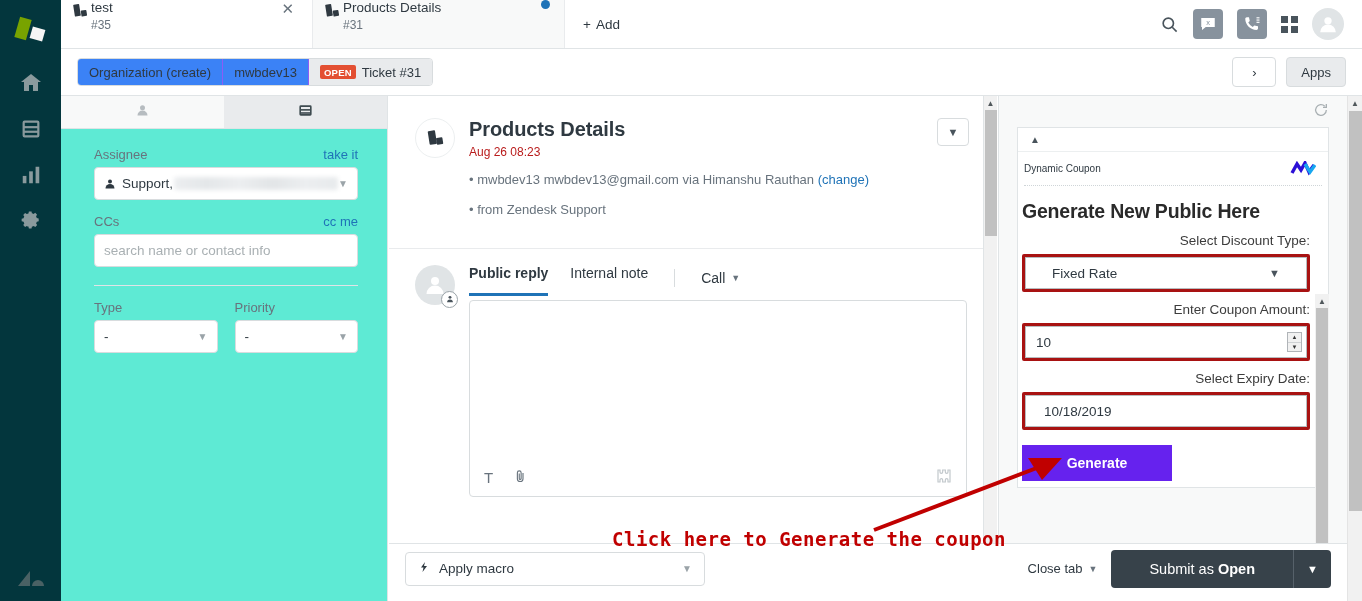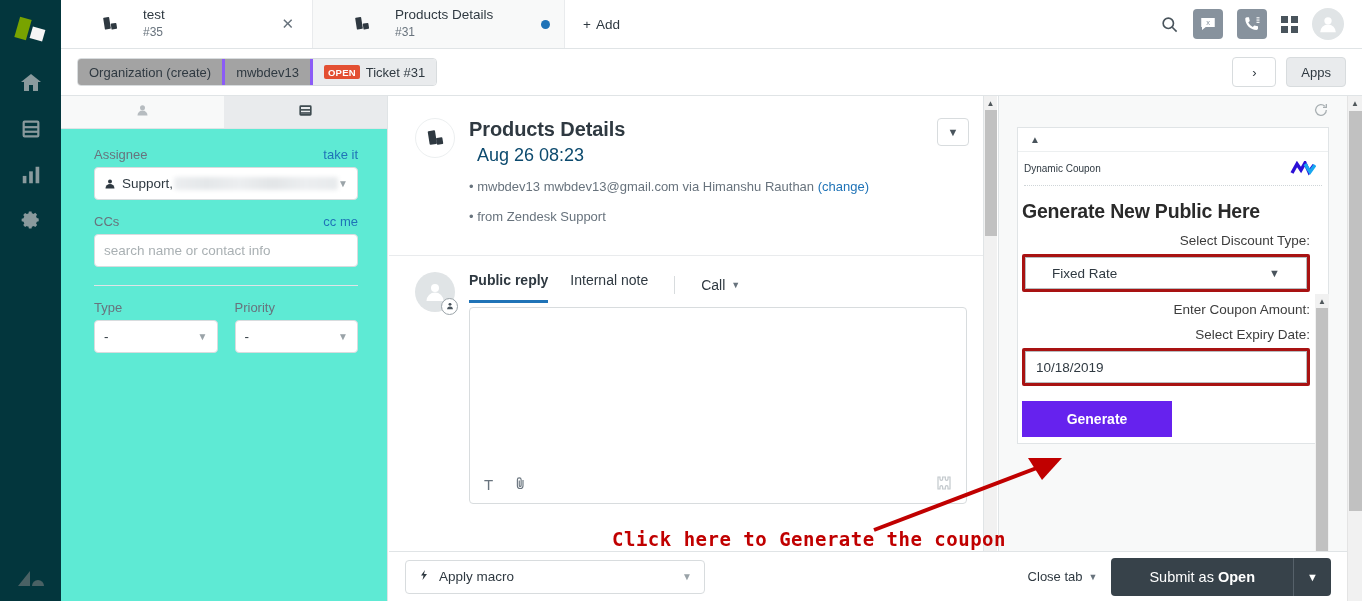--- a/index.html
+++ b/index.html
@@ -36,22 +36,22 @@
   .rail-ic.first { margin-top: 12px; }
   .rail-bottom { position: absolute; left: 0; bottom: 8px; width: 61px; display: flex; justify-content: center; }
 
   
   .topbar {
     position: absolute; left: 61px; top: 0; width: 1301px; height: 49px;
     background: #fff; border-bottom: 1px solid #e0e4e6;
     display: flex; align-items: stretch;
   }
   .tab {
-    position: relative; display: flex; align-items: center; gap: 22px;
-    padding: 0 14px 0 38px; min-width: 252px;
+    position: relative; display: flex; align-items: flex-start; gap: 0;
+    padding: 0 14px 0 8px; min-width: 252px;
     border-right: 1px solid #e9ebed;
     background: #fff; cursor: pointer;
   }
   .tab.active { background: #f8f9f9; }
   .tab-icon { width: 22px; height: 22px; flex: none; display: flex; align-items: center; justify-content: center; }
   .tab-txt { flex: 1; line-height: 1.25; }
   .tab-title { font-size: 13.5px; color: #2f3941; }
   .tab-sub { font-size: 12px; color: #68737d; margin-top: 1px; }
   .tab-close { color: #68737d; font-size: 15px; padding: 0 4px; }
   .tab-dot { width: 9px; height: 9px; border-radius: 50%; background: #1f73b7; }
@@ -72,21 +72,21 @@
 
   
   .crumbbar {
     position: absolute; left: 61px; top: 49px; width: 1301px; height: 47px;
     background: #fff; border-bottom: 1px solid #e0e4e6;
     display: flex; align-items: center; padding: 0 16px;
   }
   .crumbs { display: flex; border: 1px solid #d8dcde; border-radius: 4px; overflow: hidden; height: 28px; }
   .crumb {
     display: flex; align-items: center; gap: 6px; padding: 0 11px; font-size: 13px;
-    color: #2f3941; border-right: 3px solid #8b5cf6; background: #a3a3a3; cursor: pointer;
+    color: #2f3941; border-right: 1px solid #8b5cf6; background: #3b82f6; cursor: pointer;
   }
   .crumb:last-child { border-right: none; background: #e9ebed; }
   .pill-open {
     background: #e34f32; color: #fff; font-size: 9.5px; font-weight: bold;
     padding: 2px 4px 1px; border-radius: 2px; letter-spacing: .2px;
   }
   .crumb-right { margin-left: auto; display: flex; align-items: center; gap: 10px; }
   .nav-next {
     width: 44px; height: 30px; border: 1px solid #d8dcde; border-radius: 4px; background: #fff;
     display: flex; align-items: center; justify-content: center; cursor: pointer; font-size: 13px;
@@ -132,21 +132,21 @@
     position: absolute; left: 389px; top: 96px; width: 608px; height: 455px;
     background: #fff; overflow: hidden;
   }
   .ticket-head { padding: 22px 28px 0 26px; display: flex; gap: 14px; }
   .tk-avatar {
     width: 40px; height: 40px; border-radius: 50%; border: 1px solid #eceff0; flex: none;
     display: flex; align-items: center; justify-content: center; background: #fff;
   }
   .tk-body { flex: 1; }
   .tk-title { font-size: 20px; font-weight: bold; color: #2f3941; letter-spacing: -0.1px; }
-  .tk-date { font-size: 18px; color: #0c4a6e; margin-top: 4px; margin-left: 8px; }
+  .tk-date { font-size: 12px; color: #b91c1c; margin-top: 4px; }
   .tk-meta { font-size: 13px; color: #68737d; margin-top: 12px; line-height: 1.42; }
   .tk-meta a { color: #1f73b7; text-decoration: none; }
   .tk-caret {
     width: 32px; height: 28px; border: 1px solid #d8dcde; border-radius: 4px; background: #fff;
     display: flex; align-items: center; justify-content: center; color: #49545c; font-size: 11px;
     flex: none; cursor: pointer;
   }
   .composer { margin-top: 28px; border-top: 1px solid #e9ebed; padding: 16px 30px 0 26px; display: flex; gap: 14px; }
   .cmp-avatar { position: relative; width: 40px; height: 40px; flex: none; }
   .cmp-avatar .circ {
@@ -207,21 +207,21 @@
   .numfield {
     height: 32px; border: 1px solid #b8bcbf; background: #fff; display: flex; align-items: center;
     padding: 0 4px 0 10px; font-size: 13.5px; color: #2f3941;
   }
   .spinner { margin-left: auto; width: 15px; height: 20px; border: 1px solid #b0b4b8; background: #f1f1f1;
              display: flex; flex-direction: column; }
   .spinner i { flex: 1; display: flex; align-items: center; justify-content: center; font-size: 6px; color: #333; }
   .spinner i:first-child { border-bottom: 1px solid #cfd2d4; }
   .datefield {
     height: 32px; border: 1px solid #b8bcbf; background: #fff; display: flex; align-items: center;
-    padding: 0 10px; font-size: 13.5px; color: #2f3941;
+    padding: 0 18px; font-size: 13.5px; color: #2f3941;
   }
   .gen-btn {
     margin-top: 15px; width: 150px; height: 36px; background: #6622ee; color: #fff;
     font-size: 14px; font-weight: bold; border: none; cursor: pointer;
     display: flex; align-items: center; justify-content: center; font-family: "Liberation Sans", sans-serif;
   }
   
   .app-inner-sb { position: absolute; right: 18px; top: 198px; width: 14px; height: 310px; background: #f1f1f1; }
   .app-inner-sb .up { height: 14px; display: flex; align-items: center; justify-content: center;
                       font-size: 8px; color: #50575b; background: #f1f1f1; }
@@ -229,21 +229,21 @@
 
   
   .outer-sb { position: absolute; right: 0; top: 96px; width: 15px; height: 505px; background: #f1f1f1;
               border-left: 1px solid #e4e4e4; }
   .outer-sb .up { height: 15px; display: flex; align-items: center; justify-content: center;
                   font-size: 8px; color: #50575b; }
   .outer-sb .thumb { position: absolute; left: 1px; top: 15px; width: 13px; height: 400px; background: #c1c1c1; }
 
   
   .footer {
-    position: absolute; left: 389px; bottom: 0; width: 958px; height: 50px;
+    position: absolute; left: 389px; bottom: 8px; width: 958px; height: 50px;
     background: #fff; border-top: 1px solid #e0e4e6; display: flex; align-items: center; padding: 0 16px;
   }
   .macro {
     width: 300px; height: 34px; border: 1px solid #d8dcde; border-radius: 4px; background: #fff;
     display: flex; align-items: center; gap: 9px; padding: 0 12px; font-size: 13.5px; cursor: pointer;
   }
   .macro .caret { margin-left: auto; color: #9aa3a8; font-size: 10px; }
   .footer-right { margin-left: auto; display: flex; align-items: center; gap: 14px; }
   .closetab { display: flex; align-items: center; gap: 6px; font-size: 13px; color: #2f3941; cursor: pointer; }
   .submit-grp { display: flex; height: 38px; border-radius: 4px; overflow: hidden; }
@@ -575,20 +575,29 @@
 
         <div class="app-lbl">Select Discount Type:</div>
         <div class="hl">
           <div class="sel">
             <span>Fixed Rate</span>
             <span class="caret">▼</span>
           </div>
         </div>
 
         <div class="app-lbl">Enter Coupon Amount:</div>
+        <div class="hl">
+          <div class="numfield">
+            <span>10</span>
+            <span class="spinner">
+              <i>▲</i>
+              <i>▼</i>
+            </span>
+          </div>
+        </div>
 
         <div class="app-lbl">Select Expiry Date:</div>
         <div class="hl">
           <div class="datefield">
             <span>10/18/2019</span>
           </div>
         </div>
 
         <button class="gen-btn">Generate</button>
       </div>

